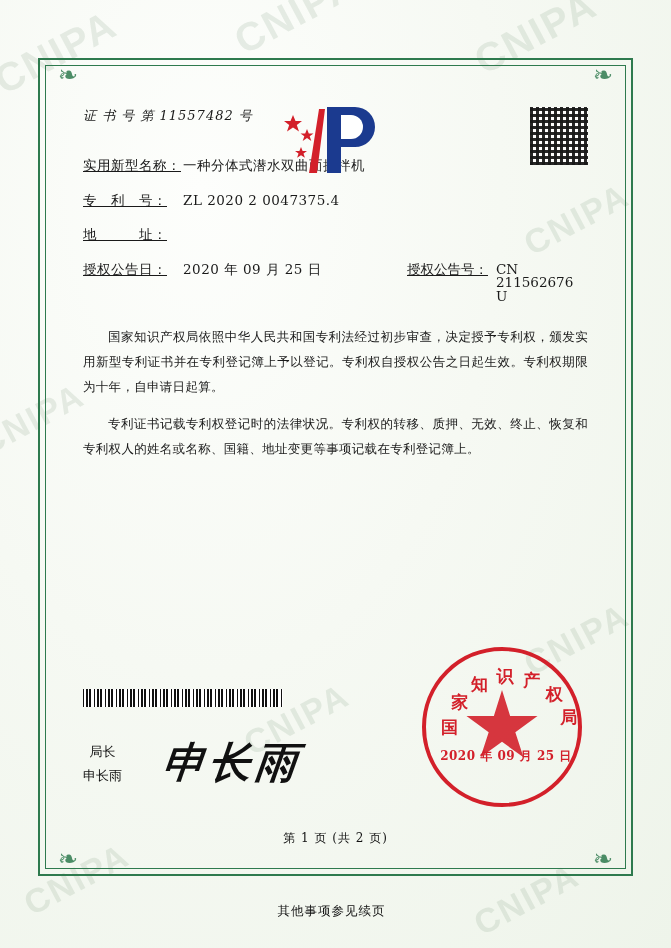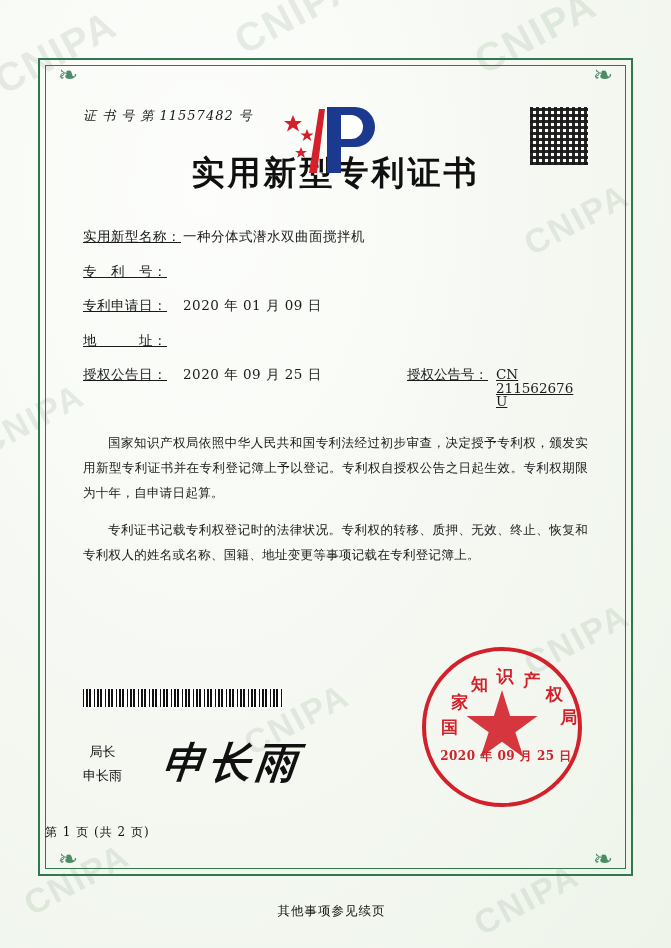--- a/index.html
+++ b/index.html
@@ -119,21 +119,21 @@
     flex:1;
     letter-spacing:0.5px;
   }
   .frow.dual .fvalue{flex:0 0 200px;}
   .flabel2{
     flex:0 0 auto;
     margin-left:24px;
     white-space:nowrap;
     text-decoration:underline;
   }
-  .fvalue2{flex:1;margin-left:8px;text-decoration:underline;}
+  .fvalue2{flex:1;margin-left:8px;}
 
   .para{
     margin-top:12px;
     font-size:12.5px;
     line-height:2.0;
     color:#1a1a1a;
     text-align:justify;
     text-indent:2em;
     letter-spacing:0.3px;
   }
@@ -200,22 +200,22 @@
     width:152px;
     text-align:center;
     font-size:12px;
     color:#d3202a;
     font-weight:bold;
     letter-spacing:0.5px;
   }
 
   .pagenum{
     position:absolute;
-    left:0;right:0;bottom:28px;
-    text-align:left;
+    left:0;right:0;bottom:22px;
+    text-align:center;
     font-size:12px;
     color:#111;
     letter-spacing:1px;
   }
   .footnote{
     position:absolute;
     left:0;right:8px;bottom:28px;
     text-align:center;
     font-size:12.5px;
     color:#111;
@@ -256,33 +256,29 @@
           <polygon points="26,28 27.8,32.4 32.5,32.4 28.7,35.3 30.3,40 26,37.1 21.7,40 23.3,35.3 19.5,32.4 24.2,32.4"></polygon>
           <polygon points="20,46 21.6,50 26,50 22.5,52.6 23.9,56.8 20,54.2 16.1,56.8 17.5,52.6 14,50 18.4,50"></polygon>
         </g>
       </svg>
     </div>
 
     <div class="qr"></div>
 
     <div class="certno">证 书 号 第 11557482 号</div>
 
-    <div class="title">实用新型专利证书</div>
 
     <div class="fields">
       <div class="frow">
         <div class="flabel">实用新型名称：</div>
         <div class="fvalue">一种分体式潜水双曲面搅拌机</div>
       </div>
       <div class="frow">
         <div class="flabel">专　利　号：</div>
-      </div>
-      <div class="frow">
-        <div class="flabel">专利申请日：</div>
-        <div class="fvalue">2020 年 01 月 09 日</div>
+        <div class="fvalue">ZL 2020 2 0047375.4</div>
       </div>
       <div class="frow">
         <div class="flabel">地　　　址：</div>
       </div>
       <div class="frow dual">
         <div class="flabel">授权公告日：</div>
         <div class="fvalue">2020 年 09 月 25 日</div>
         <div class="flabel2">授权公告号：</div>
         <div class="fvalue2">CN 211562676 U</div>
       </div>

